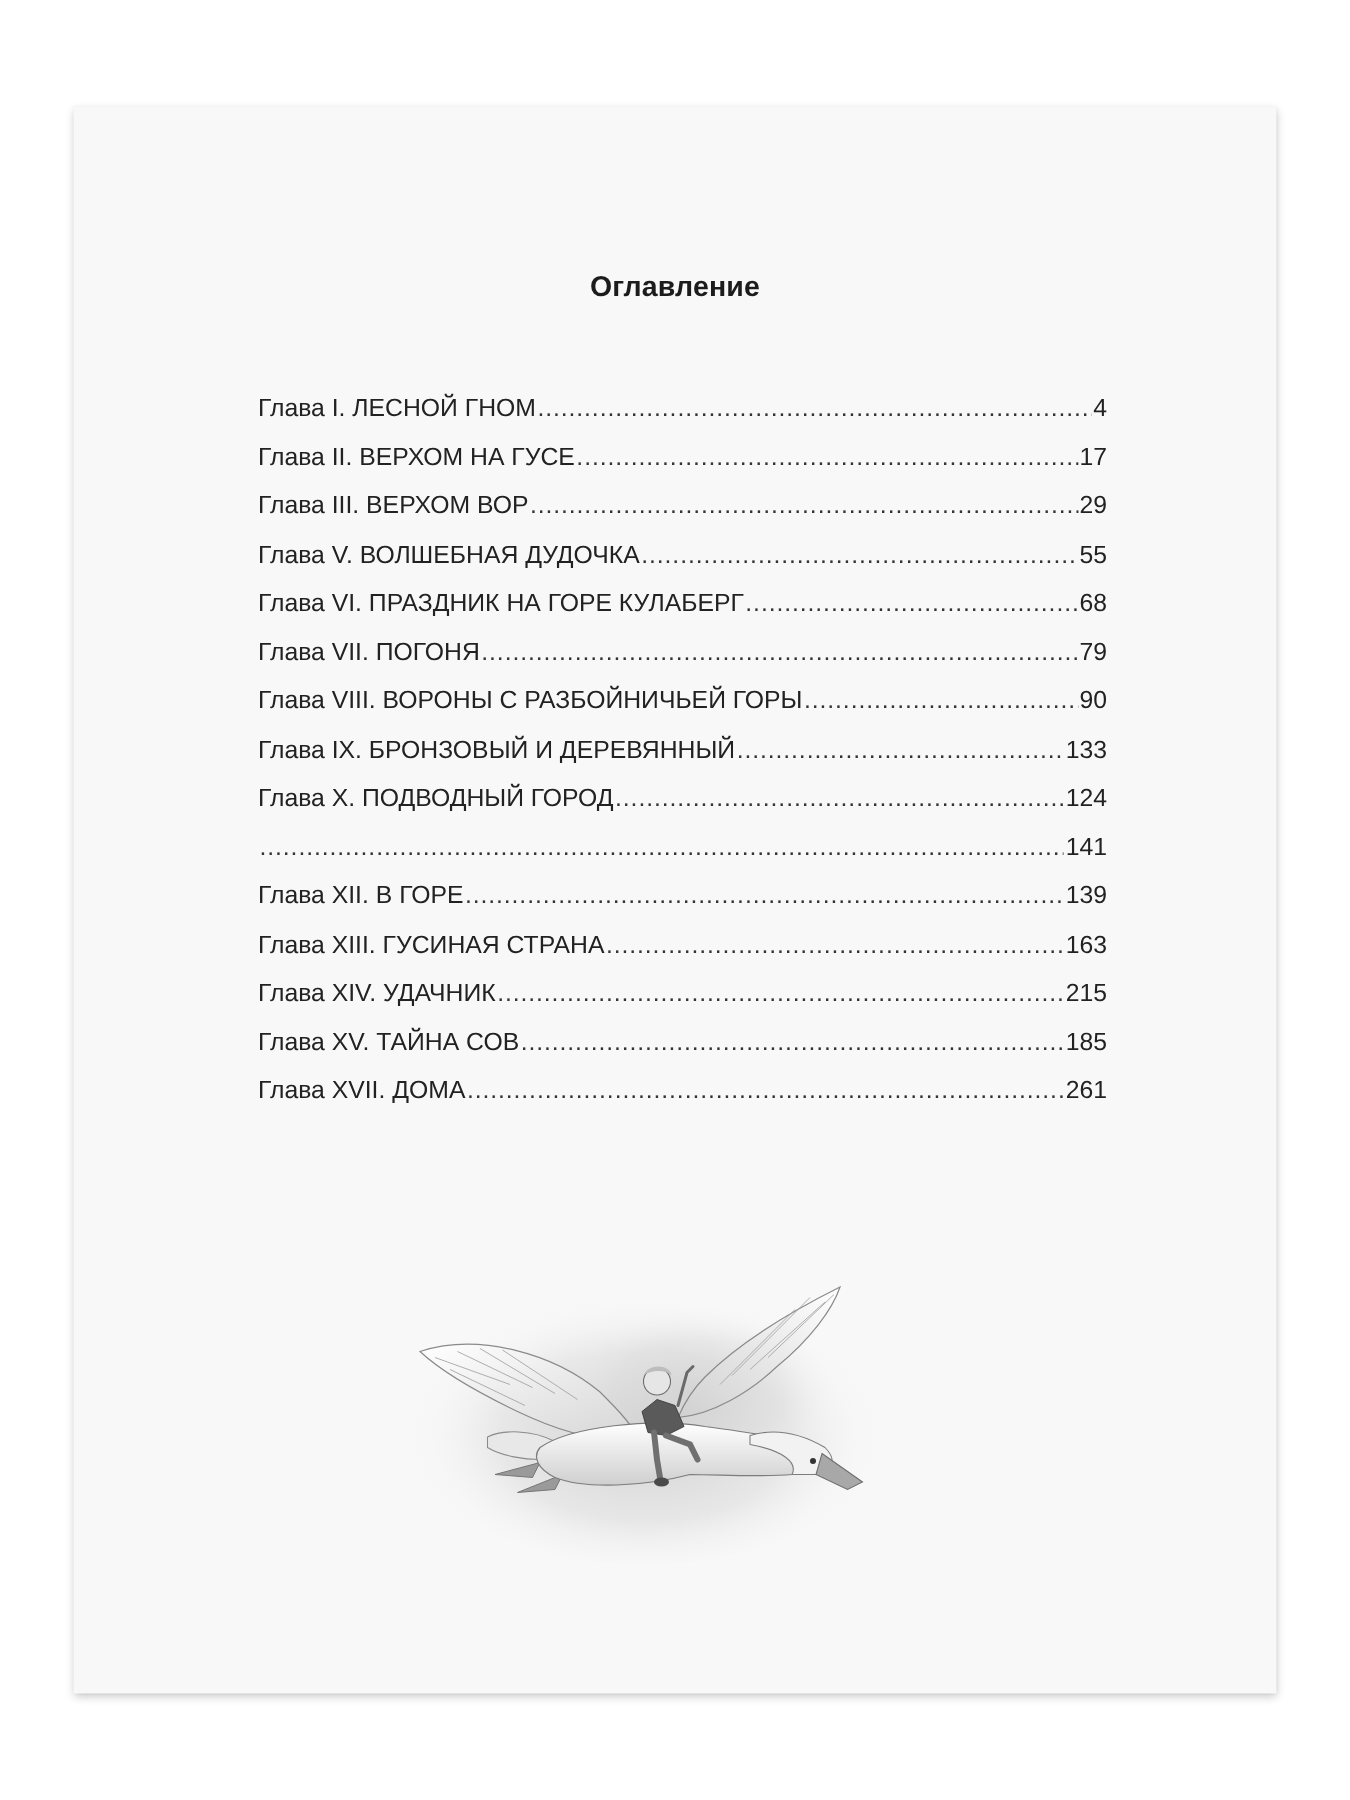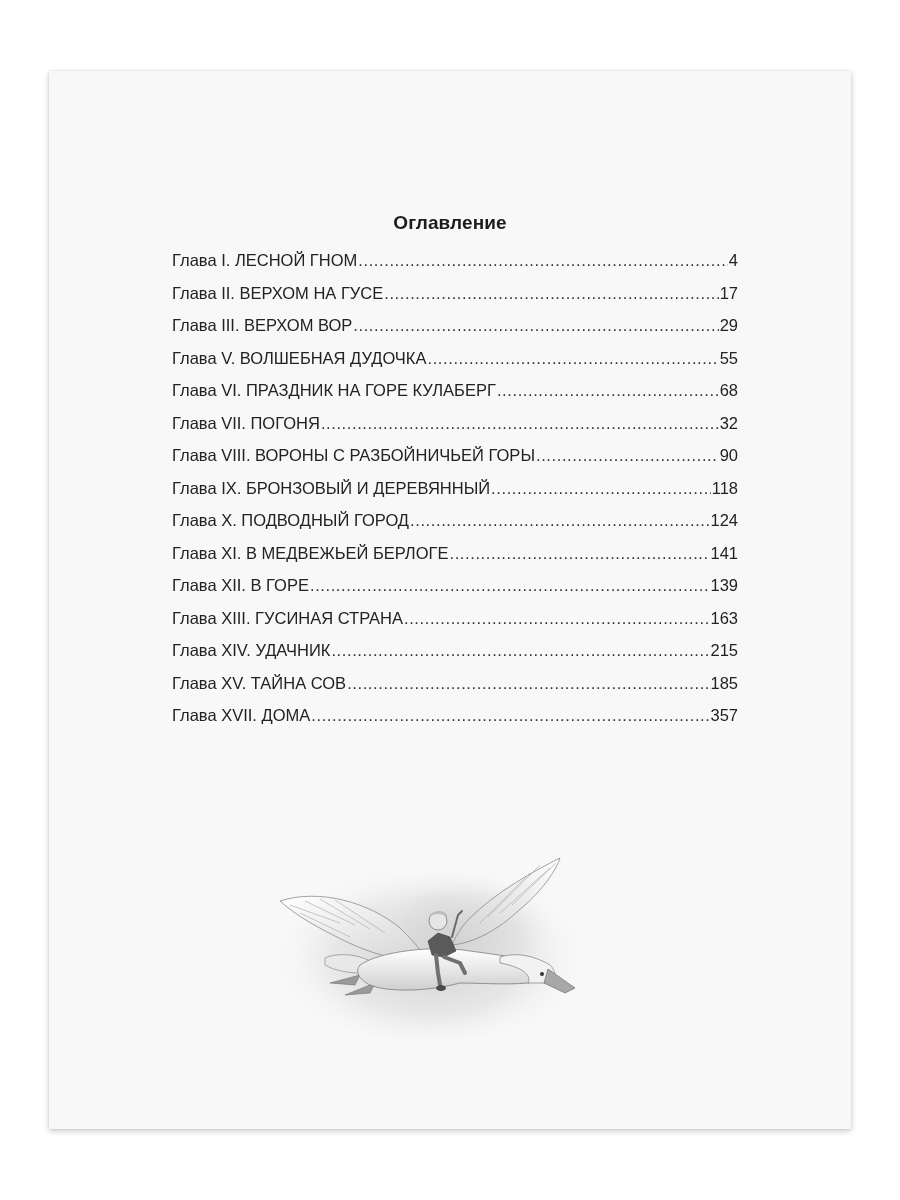--- a/index.html
+++ b/index.html
@@ -23,26 +23,25 @@
     position: absolute;
     left: 0;
     top: 110px;
     width: 100%;
     text-align: center;
     font-family: "Liberation Sans", sans-serif;
     font-weight: bold;
     font-size: 19px;
     color: #1c1c1c;
     letter-spacing: 0.1px;
-    margin-top: 31px;
   }
   .toc {
     position: absolute;
     left: 123px;
-    top: 177px;
+    top: 189px;
     width: 566px;
     margin: 0;
     padding: 0;
     list-style: none;
   }
   .toc-row {
     display: flex;
     align-items: baseline;
     height: 32.5px;
     line-height: 24px;
@@ -105,39 +104,38 @@
         <span class="toc-page">55</span>
       </li>
     <li class="toc-row">
         <span class="toc-label">Глава VI. ПРАЗДНИК НА ГОРЕ КУЛАБЕРГ</span>
         <span class="toc-leader"></span>
         <span class="toc-page">68</span>
       </li>
     <li class="toc-row">
         <span class="toc-label">Глава VII. ПОГОНЯ</span>
         <span class="toc-leader"></span>
-        <span class="toc-page">32</span>
+        <span class="toc-page">79</span>
       </li>
     <li class="toc-row">
         <span class="toc-label">Глава VIII. ВОРОНЫ С РАЗБОЙНИЧЬЕЙ ГОРЫ</span>
         <span class="toc-leader"></span>
         <span class="toc-page">90</span>
       </li>
     <li class="toc-row">
         <span class="toc-label">Глава IX. БРОНЗОВЫЙ И ДЕРЕВЯННЫЙ</span>
         <span class="toc-leader"></span>
-        <span class="toc-page">118</span>
+        <span class="toc-page">133</span>
       </li>
     <li class="toc-row">
         <span class="toc-label">Глава X. ПОДВОДНЫЙ ГОРОД</span>
         <span class="toc-leader"></span>
         <span class="toc-page">124</span>
       </li>
     <li class="toc-row">
-        <span class="toc-label">Глава XI. В МЕДВЕЖЬЕЙ БЕРЛОГЕ</span>
         <span class="toc-leader"></span>
         <span class="toc-page">141</span>
       </li>
     <li class="toc-row">
         <span class="toc-label">Глава XII. В ГОРЕ</span>
         <span class="toc-leader"></span>
         <span class="toc-page">139</span>
       </li>
     <li class="toc-row">
         <span class="toc-label">Глава XIII. ГУСИНАЯ СТРАНА</span>
@@ -150,21 +148,21 @@
         <span class="toc-page">215</span>
       </li>
     <li class="toc-row">
         <span class="toc-label">Глава XV. ТАЙНА СОВ</span>
         <span class="toc-leader"></span>
         <span class="toc-page">185</span>
       </li>
     <li class="toc-row">
         <span class="toc-label">Глава XVII. ДОМА</span>
         <span class="toc-leader"></span>
-        <span class="toc-page">357</span>
+        <span class="toc-page">261</span>
       </li>
   </ul>
 
   <svg class="illustration" viewBox="0 0 340 220" xmlns="http://www.w3.org/2000/svg">
     <defs>
       <radialGradient id="cloud" cx="50%" cy="55%" r="50%">
         <stop offset="0%" stop-color="#c9c9c9" stop-opacity="0.85"></stop>
         <stop offset="60%" stop-color="#d9d9d9" stop-opacity="0.55"></stop>
         <stop offset="100%" stop-color="#f8f8f8" stop-opacity="0"></stop>
       </radialGradient>

